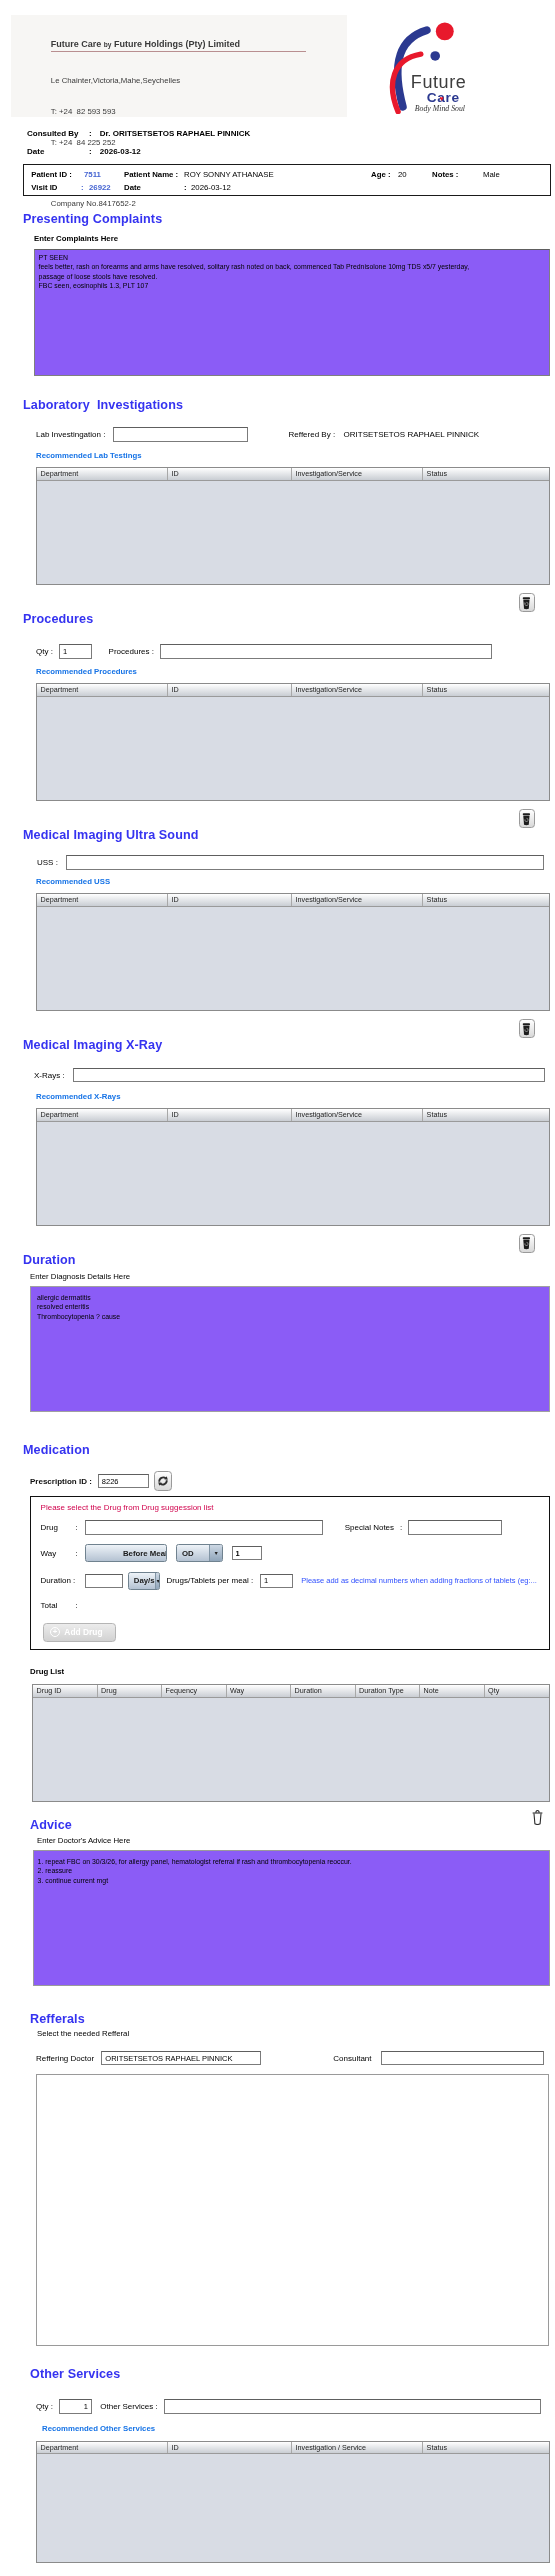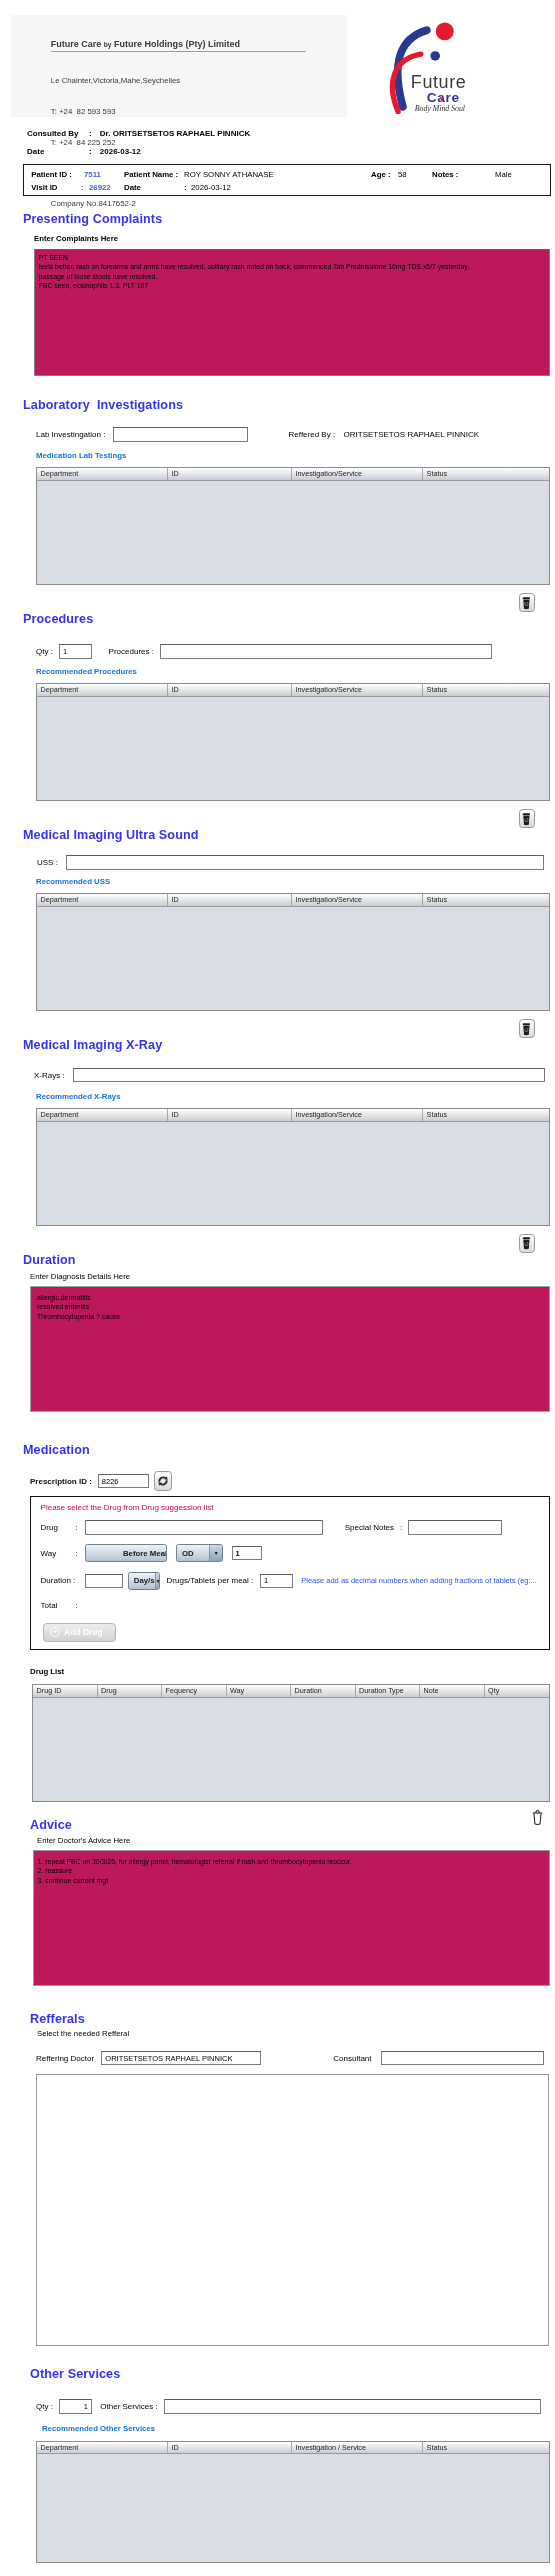--- a/index.html
+++ b/index.html
@@ -34,21 +34,21 @@
   .pb-lbl { font-weight:bold; color:#000; }
   .pb-val { color:#000; }
   .pb-blue { color:#4665d2; font-weight:bold; }
 
   
   .sec-heading { margin-left:23px; font-size:12.6px; font-weight:bold; color:#3533f0; white-space:pre; letter-spacing:0.1px; }
   .sub-label { margin-left:34px; font-size:7.8px; font-weight:bold; color:#000; }
   .rec-label { margin-left:36px; font-size:7.8px; font-weight:bold; color:#1673e6; }
 
   
-  .big-textarea { display:block; margin-left:34px; width:516px; border:0.6px solid #7f7f7f; border-top-color:#5e5e5e; background:#be185d; resize:none; font-family:"Liberation Sans", sans-serif; font-size:6.9px; line-height:9.6px; padding:2.4px 3.6px; color:#000; outline:none; }
+  .big-textarea { display:block; margin-left:34px; width:516px; border:0.6px solid #7f7f7f; border-top-color:#5e5e5e; background:#8b5cf6; resize:none; font-family:"Liberation Sans", sans-serif; font-size:6.9px; line-height:9.6px; padding:2.4px 3.6px; color:#000; outline:none; }
 
   
   .field-row { display:flex; align-items:center; font-size:8px; color:#000; }
   .txt { border:0.6px solid #7b7b7b; border-top-color:#5e5e5e; background:#fff; height:14.3px; font-family:"Liberation Sans", sans-serif; font-size:7.5px; padding:0 3px; outline:none; }
 
   
   .inv-table { margin-left:36px; width:514px; border:0.6px solid #8b8b8b; }
   .inv-thead { display:flex; height:12.6px; background:linear-gradient(#ffffff,#c9cdd3); border-bottom:0.6px solid #9a9a9a; }
   .inv-th { font-size:7.2px; color:#1c1c1c; line-height:12px; padding-left:3.6px; border-right:0.6px solid #a8a8a8; overflow:hidden; white-space:nowrap; }
   .inv-th:last-child { border-right:none; }
@@ -122,23 +122,23 @@
     <span class="msep">:</span>
     <span>2026-03-12</span>
   </div>
 
   <div class="patient-box">
     <span class="pb-lbl" style="left:7.2px; top:4.2px;">Patient ID :</span>
     <span class="pb-blue" style="left:60px; top:4.2px;">7511</span>
     <span class="pb-lbl" style="left:100px; top:4.2px;">Patient Name :</span>
     <span class="pb-val" style="left:160px; top:4.2px;">ROY SONNY ATHANASE</span>
     <span class="pb-lbl" style="left:347px; top:4.2px;">Age :</span>
-    <span class="pb-val" style="left:374px; top:4.2px;">58</span>
+    <span class="pb-val" style="left:374px; top:4.2px;">20</span>
     <span class="pb-lbl" style="left:408px; top:4.2px;">Notes :</span>
-    <span class="pb-val" style="left:471px; top:4.2px;">Male</span>
+    <span class="pb-val" style="left:459px; top:4.2px;">Male</span>
     <span class="pb-lbl" style="left:7.2px; top:17.3px;">Visit ID</span>
     <span class="pb-blue" style="left:57px; top:17.3px;">:</span>
     <span class="pb-blue" style="left:65px; top:17.3px;">26922</span>
     <span class="pb-lbl" style="left:100px; top:17.3px;">Date</span>
     <span class="pb-lbl" style="left:160px; top:17.3px;">:</span>
     <span class="pb-val" style="left:167px; top:17.3px;">2026-03-12</span>
   </div>
 
   <div class="sec-heading" style="margin-top:15.5px;">Presenting Complaints</div>
   <div class="sub-label" style="margin-top:8.4px;">Enter Complaints Here</div>
@@ -147,21 +147,21 @@
 passage of loose stools have resolved.
 FBC seen, eosinophils 1.3, PLT 107</textarea>
 
   <div class="sec-heading" style="margin-top:21.5px;">Laboratory  Investigations</div>
   <div class="field-row" style="margin-top:15.5px; margin-left:36px;">
     <span>Lab Investingation :</span>
     <input class="txt" style="margin-left: 7.2px; width: 135px;">
     <span style="margin-left:41px;">Reffered By :</span>
     <span style="margin-left:8.4px;">ORITSETSETOS RAPHAEL PINNICK</span>
   </div>
-  <div class="rec-label" style="margin-top:9.6px;">Medication Lab Testings</div>
+  <div class="rec-label" style="margin-top:9.6px;">Recommended Lab Testings</div>
   <div class="inv-table" style="margin-top:7.2px;">
     <div class="inv-thead">
       <div class="inv-th c1">Department</div>
       <div class="inv-th c2">ID</div>
       <div class="inv-th c3">Investigation/Service</div>
       <div class="inv-th c4">Status</div>
     </div>
     <div class="inv-tbody h172"></div>
   </div>
   <div class="trash-row" style="margin-top:8.4px;">

